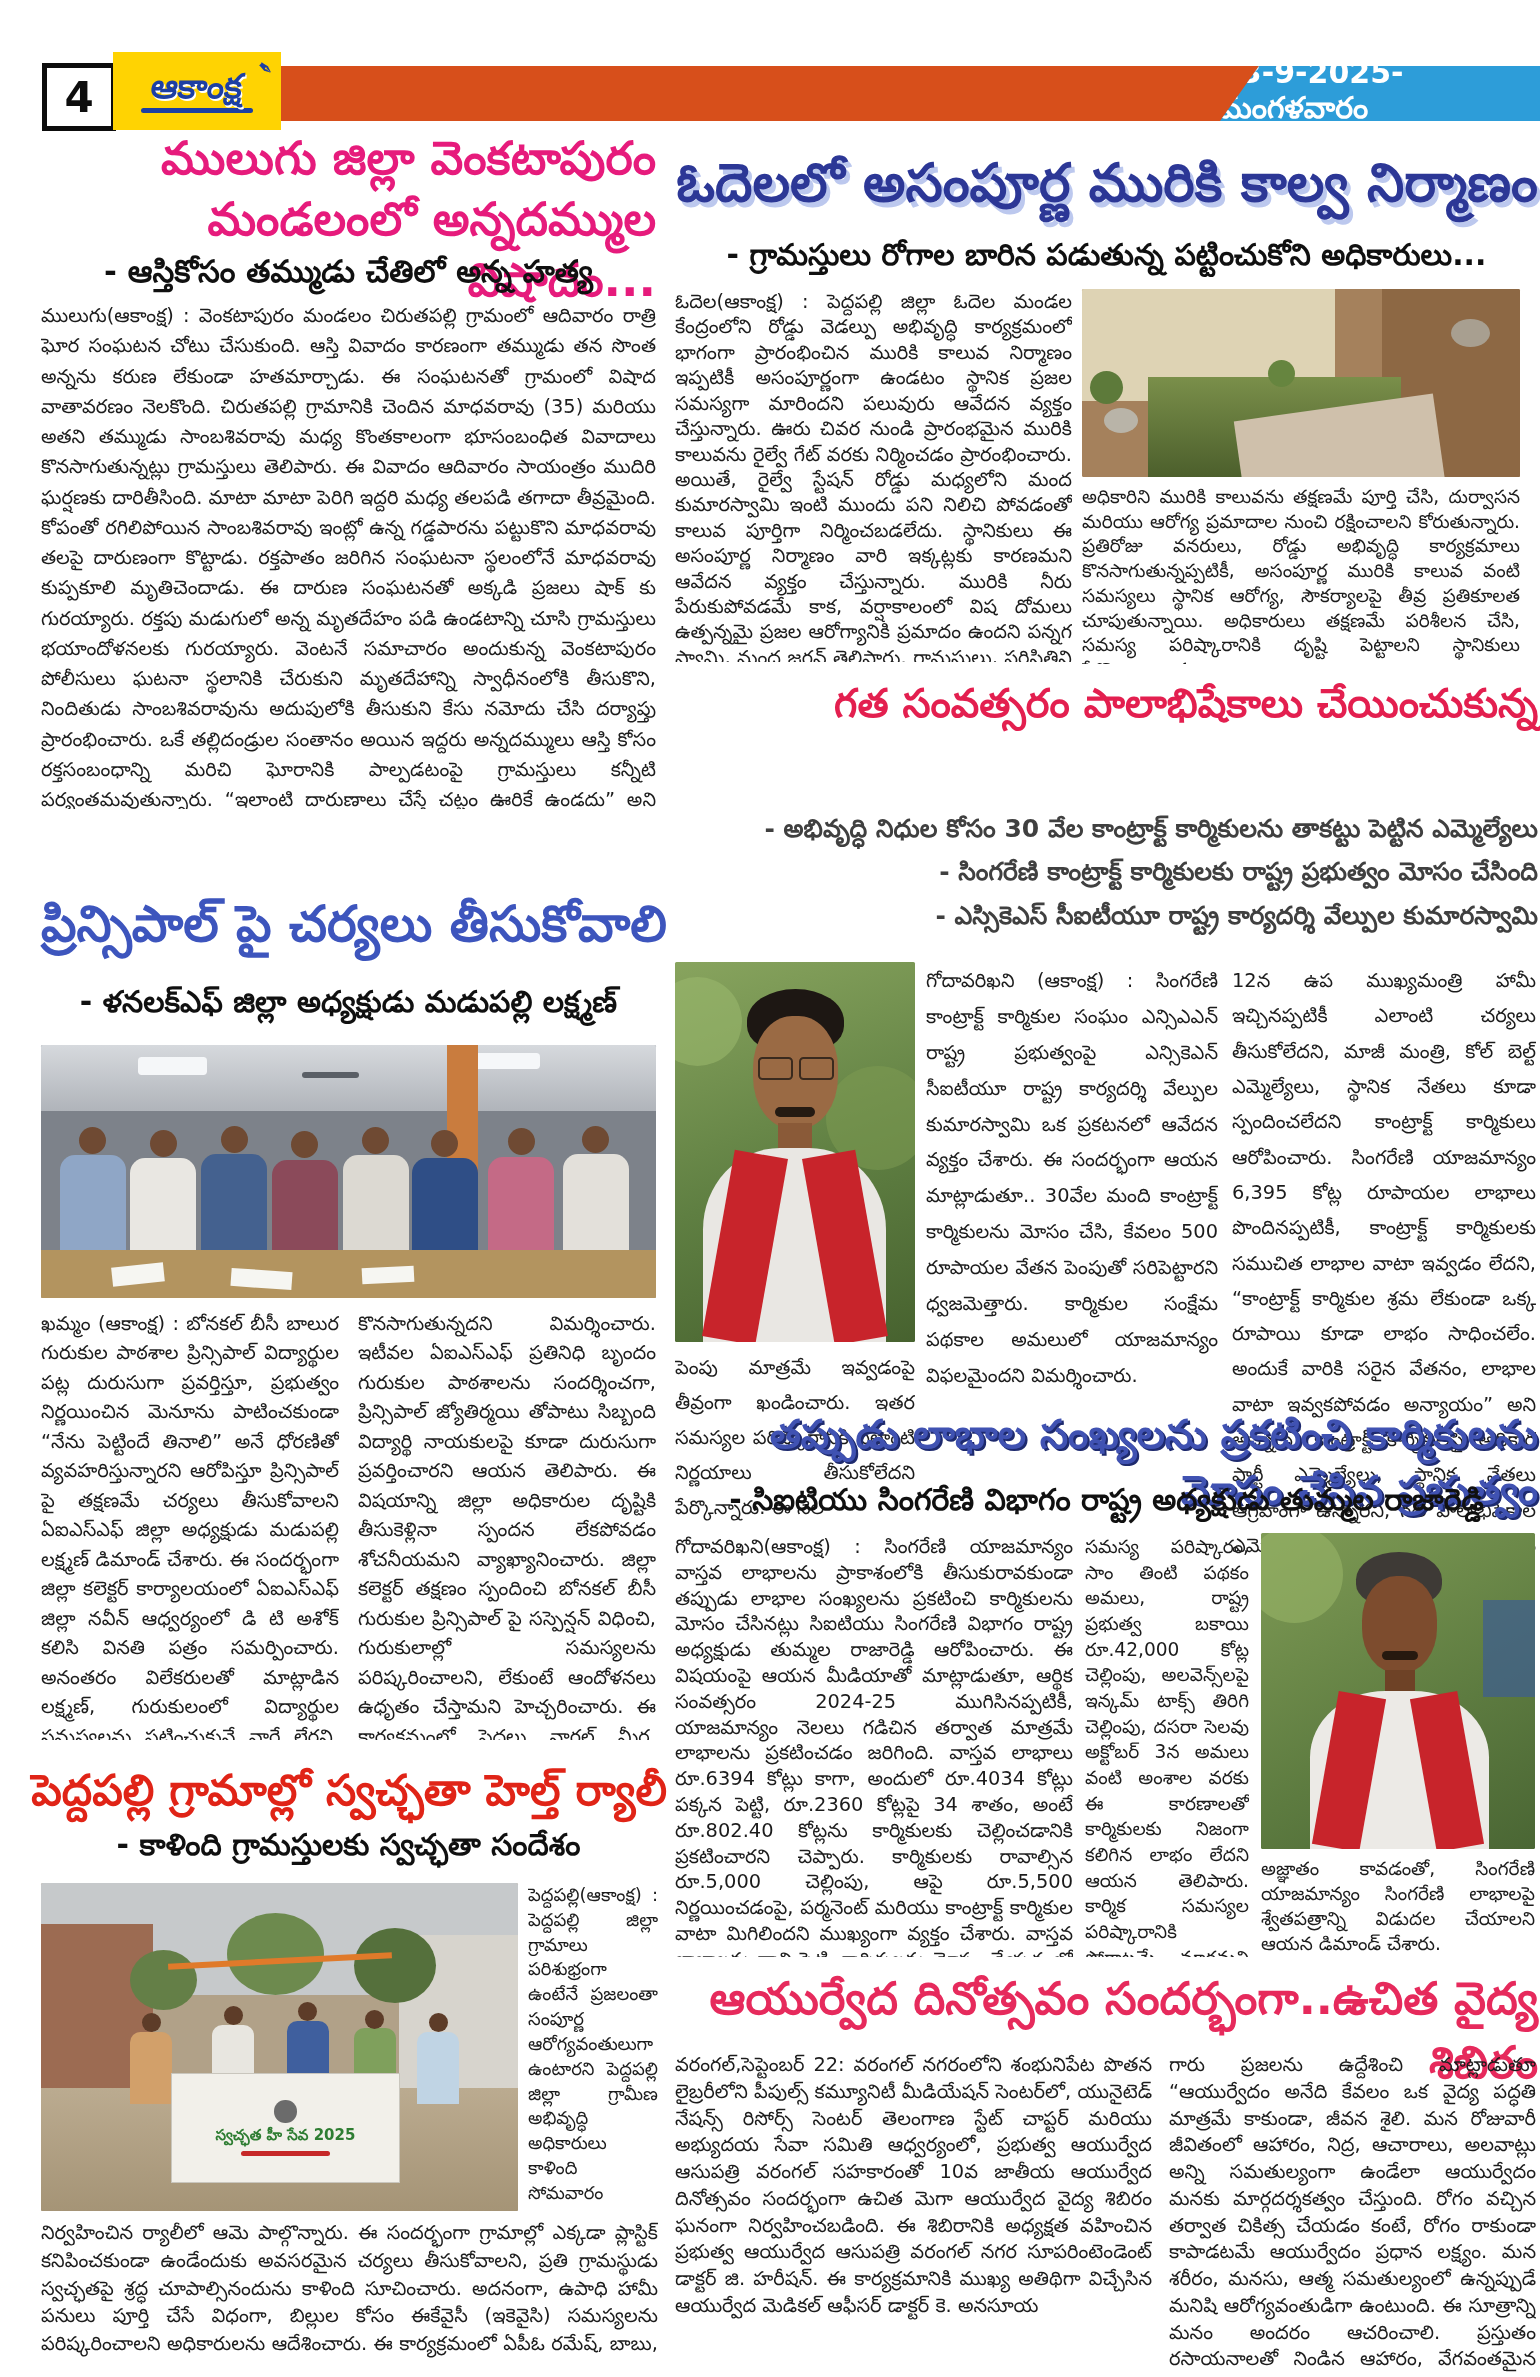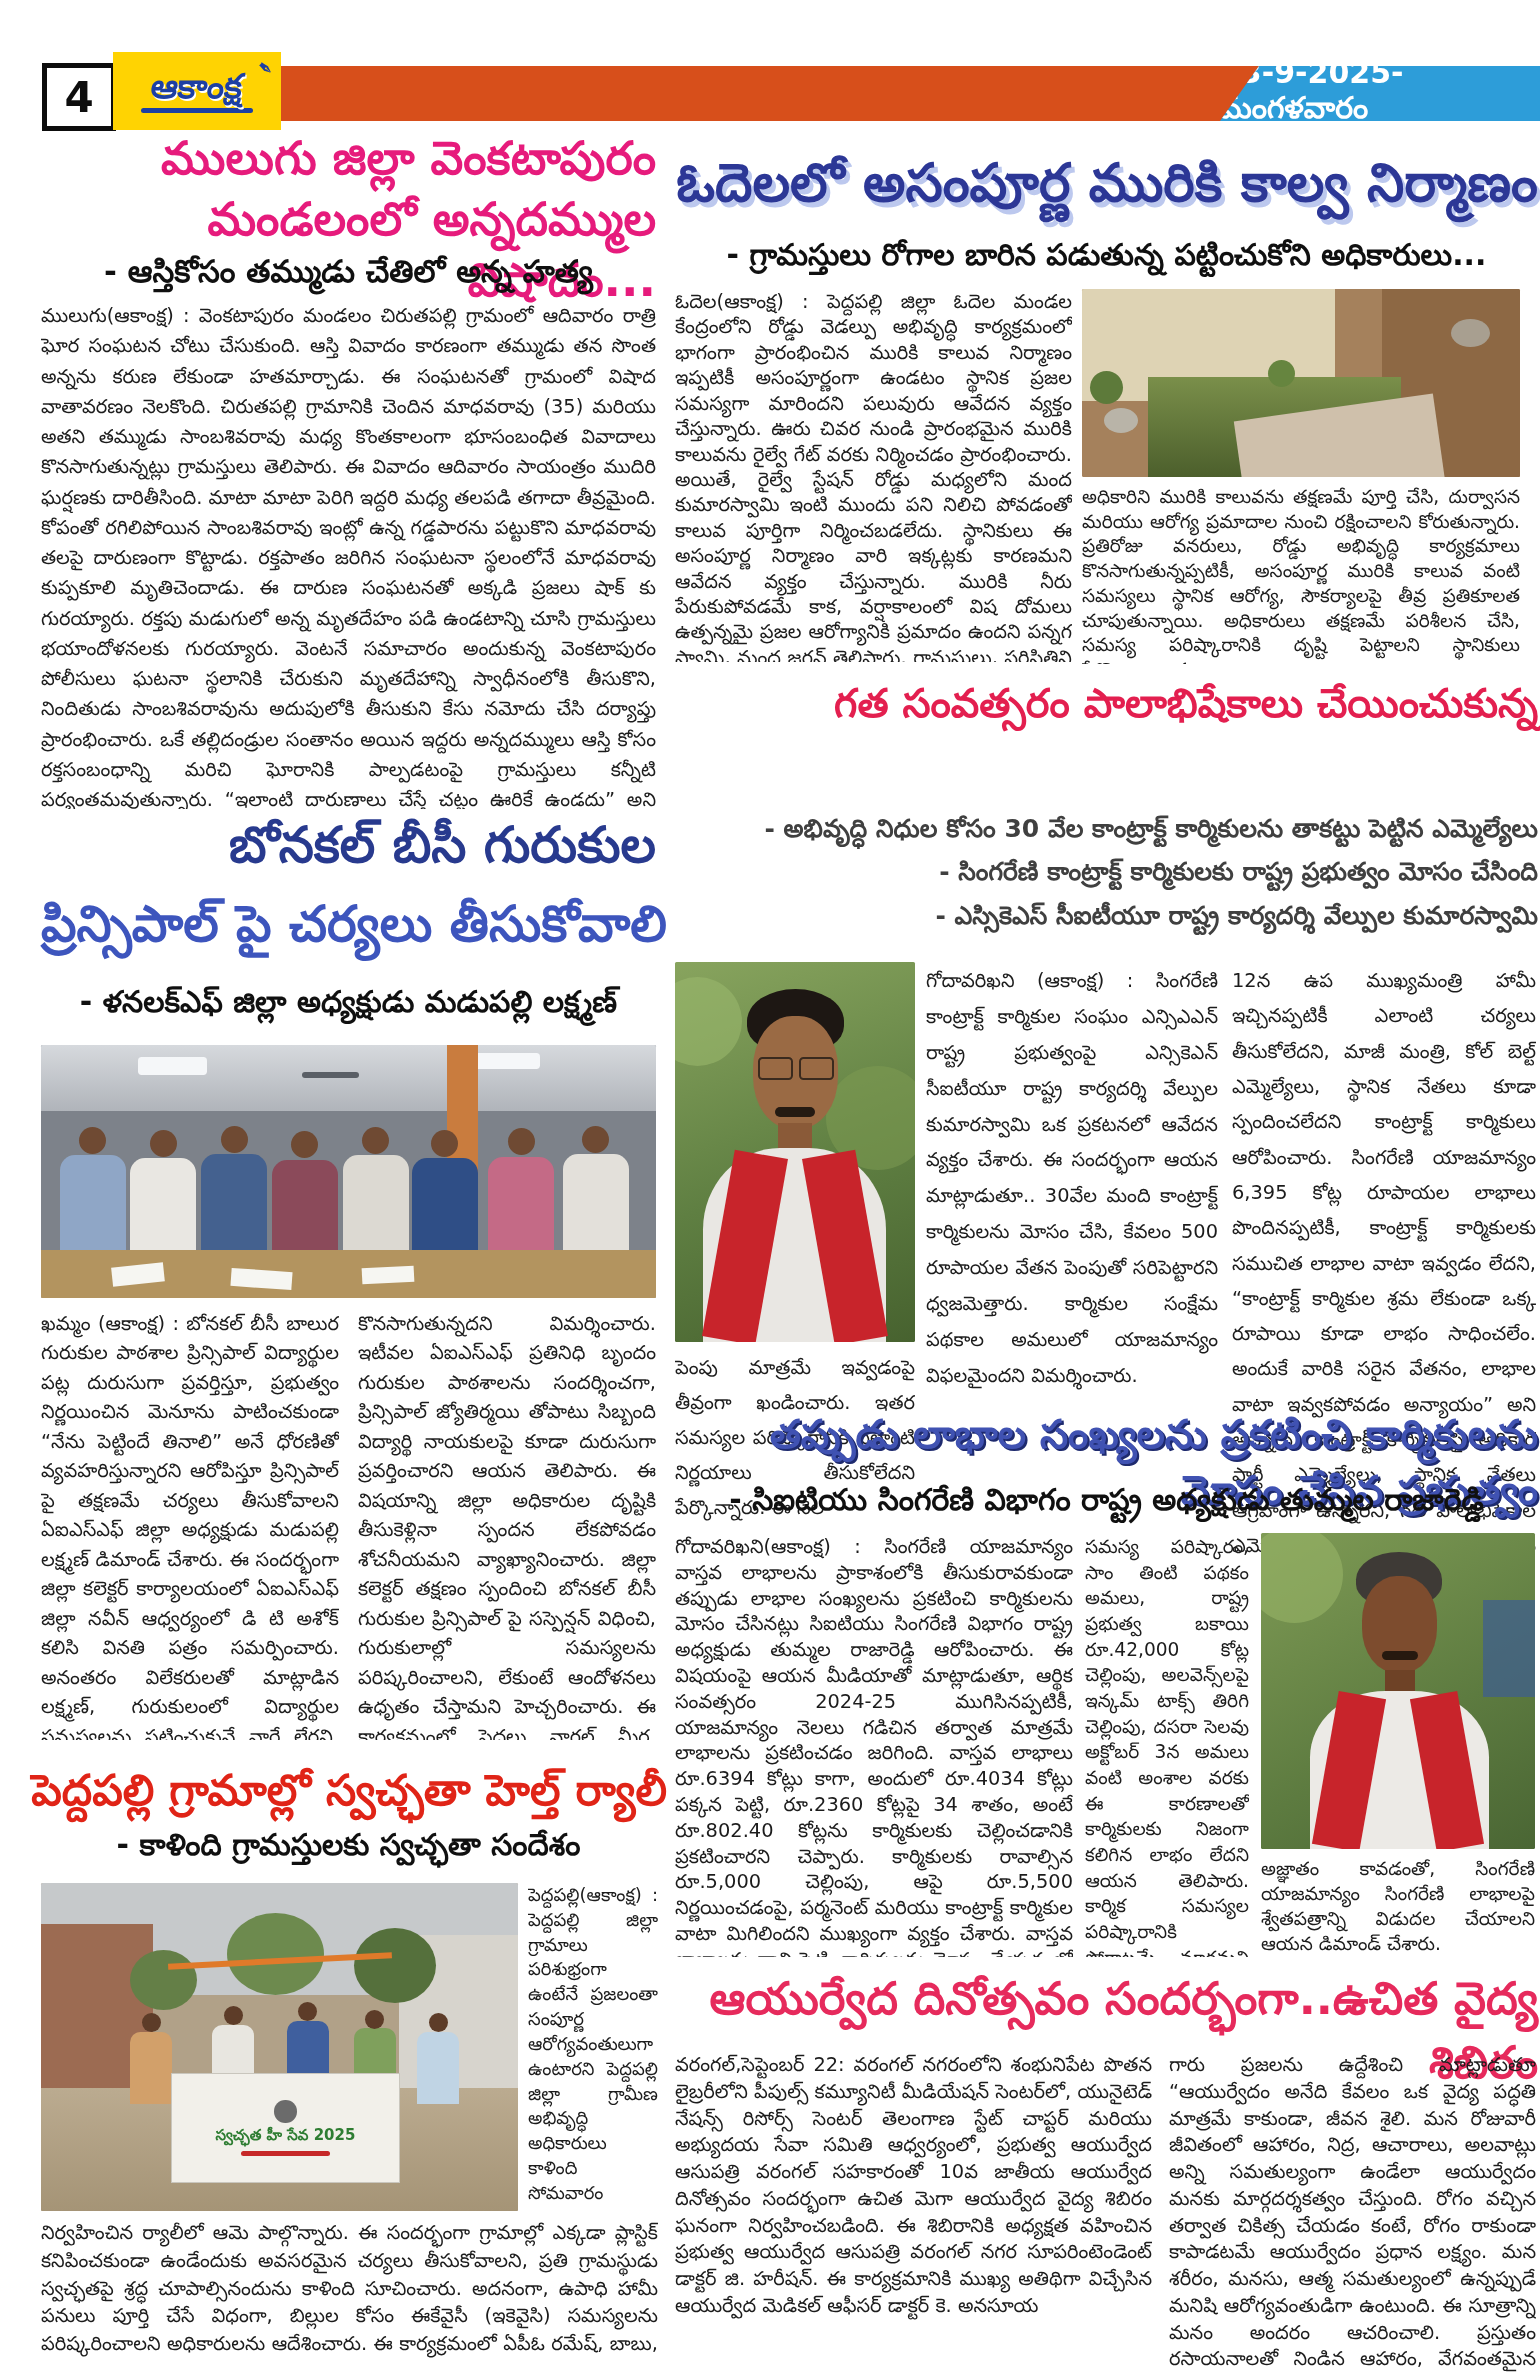--- a/index.html
+++ b/index.html
@@ -141,21 +141,20 @@
     <div class="pa" style="left:100px;top:145px;width:40px;height:9.7px;background:#241a12;border-radius:6px;"></div>
     <div class="pa" style="left:103px;top:161px;width:34px;height:33px;background:#8a5a38;"></div>
     <div class="pa" style="left:28px;top:186px;width:183px;height:194px;background:#e9e7e3;border-radius:42% 42% 0 0;"></div>
     <div class="pa" style="left:43px;top:191px;width:54px;height:189px;background:#c8242b;transform:rotate(10deg);"></div>
     <div class="pa" style="right:43px;top:191px;width:54px;height:189px;background:#c8242b;transform:rotate(-10deg);"></div>
   </div>
   <div class="body-txt" id="f-mid">గోదావరిఖని (ఆకాంక్ష) : సింగరేణి కాంట్రాక్ట్ కార్మికుల సంఘం ఎన్సిఎఎన్ రాష్ట్ర ప్రభుత్వంపై ఎన్సికెఎన్ సీఐటీయూ రాష్ట్ర కార్యదర్శి వేల్పుల కుమారస్వామి ఒక ప్రకటనలో ఆవేదన వ్యక్తం చేశారు. ఈ సందర్భంగా ఆయన మాట్లాడుతూ.. 30వేల మంది కాంట్రాక్ట్ కార్మికులను మోసం చేసి, కేవలం 500 రూపాయల వేతన పెంపుతో సరిపెట్టారని ధ్వజమెత్తారు. కార్మికుల సంక్షేమ పథకాల అమలులో యాజమాన్యం విఫలమైందని విమర్శించారు.</div>
   <div class="body-txt" id="f-right">12న ఉప ముఖ్యమంత్రి హామీ ఇచ్చినప్పటికీ ఎలాంటి చర్యలు తీసుకోలేదని, మాజీ మంత్రి, కోల్ బెల్ట్ ఎమ్మెల్యేలు, స్థానిక నేతలు కూడా స్పందించలేదని కాంట్రాక్ట్ కార్మికులు ఆరోపించారు. సింగరేణి యాజమాన్యం 6,395 కోట్ల రూపాయల లాభాలు పొందినప్పటికీ, కాంట్రాక్ట్ కార్మికులకు సముచిత లాభాల వాటా ఇవ్వడం లేదని, “కాంట్రాక్ట్ కార్మికుల శ్రమ లేకుండా ఒక్క రూపాయి కూడా లాభం సాధించలేం. అందుకే వారికి సరైన వేతనం, లాభాల వాటా ఇవ్వకపోవడం అన్యాయం” అని అన్నారు. కాంట్రాక్ట్ కార్మికులపై అధికార పార్టీ ఎమ్మెల్యేలు, స్థానిక నేతలు ఆగ్రహంగా ఉన్నారని, గత పాలాభిషేకాల ఎమ్మెల్యేలపై ఈ ఏడాది ఆగ్రహం పెల్లుబుకుతోందని, ఇప్పటికైనా స్పందించకపోతే గత ఎన్నికల గతే పడుతుందని హెచ్చరించారు.</div>
   <div class="body-txt" id="f-below">పెంపు మాత్రమే ఇవ్వడంపై తీవ్రంగా ఖండించారు. ఇతర సమస్యల పరిష్కారానికి ఎలాంటి నిర్ణయాలు తీసుకోలేదని పేర్కొన్నారు. ఈ నెల</div>
 
-  <div class="hl" id="b-h1">బోనకల్ బీసీ గురుకుల</div>
   <div class="hl" id="b-h2">ప్రిన్సిపాల్ పై చర్యలు తీసుకోవాలి</div>
   <div class="sub" id="b-sub">- ళనలక్ఎఫ్ జిల్లా అధ్యక్షుడు మడుపల్లి లక్ష్మణ్</div>
   <div class="photo" id="b-photo">
     <div class="pa" style="left:0;top:0;width:100%;height:66px;background:linear-gradient(#d6d9dd,#b0b4ba);"></div>
     <div class="pa" style="left:97px;top:12px;width:69px;height:18px;background:#f5f7f9;border-radius:3.7px;"></div>
     <div class="pa" style="left:417px;top:7.5px;width:82px;height:16.4px;background:#f5f7f9;border-radius:3.7px;"></div>
     <div class="pa" style="left:261px;top:27px;width:57px;height:6px;background:#5a5f66;border-radius:3px;"></div>
     <div class="pa" style="left:406px;top:0;width:31px;height:134px;background:#c97c3e;"></div>
     <div class="torso" style="left:18.6px;top:110px;background:#8fa6c6;"></div>
     <div class="headc" style="left:38px;top:82px;"></div>

